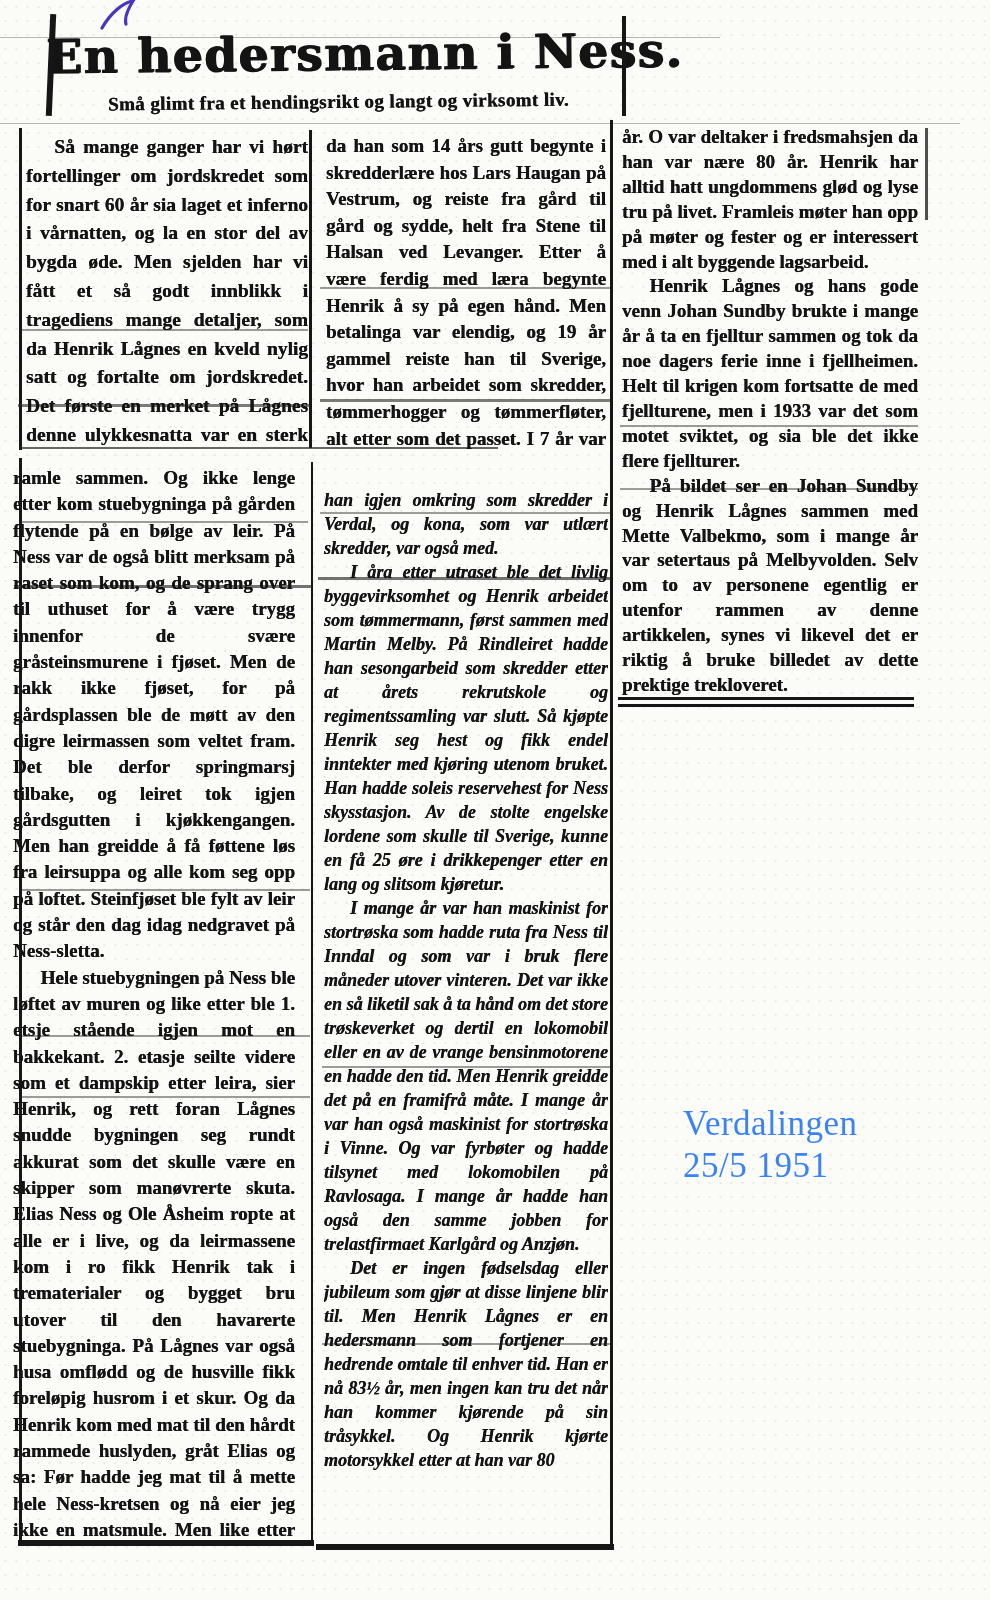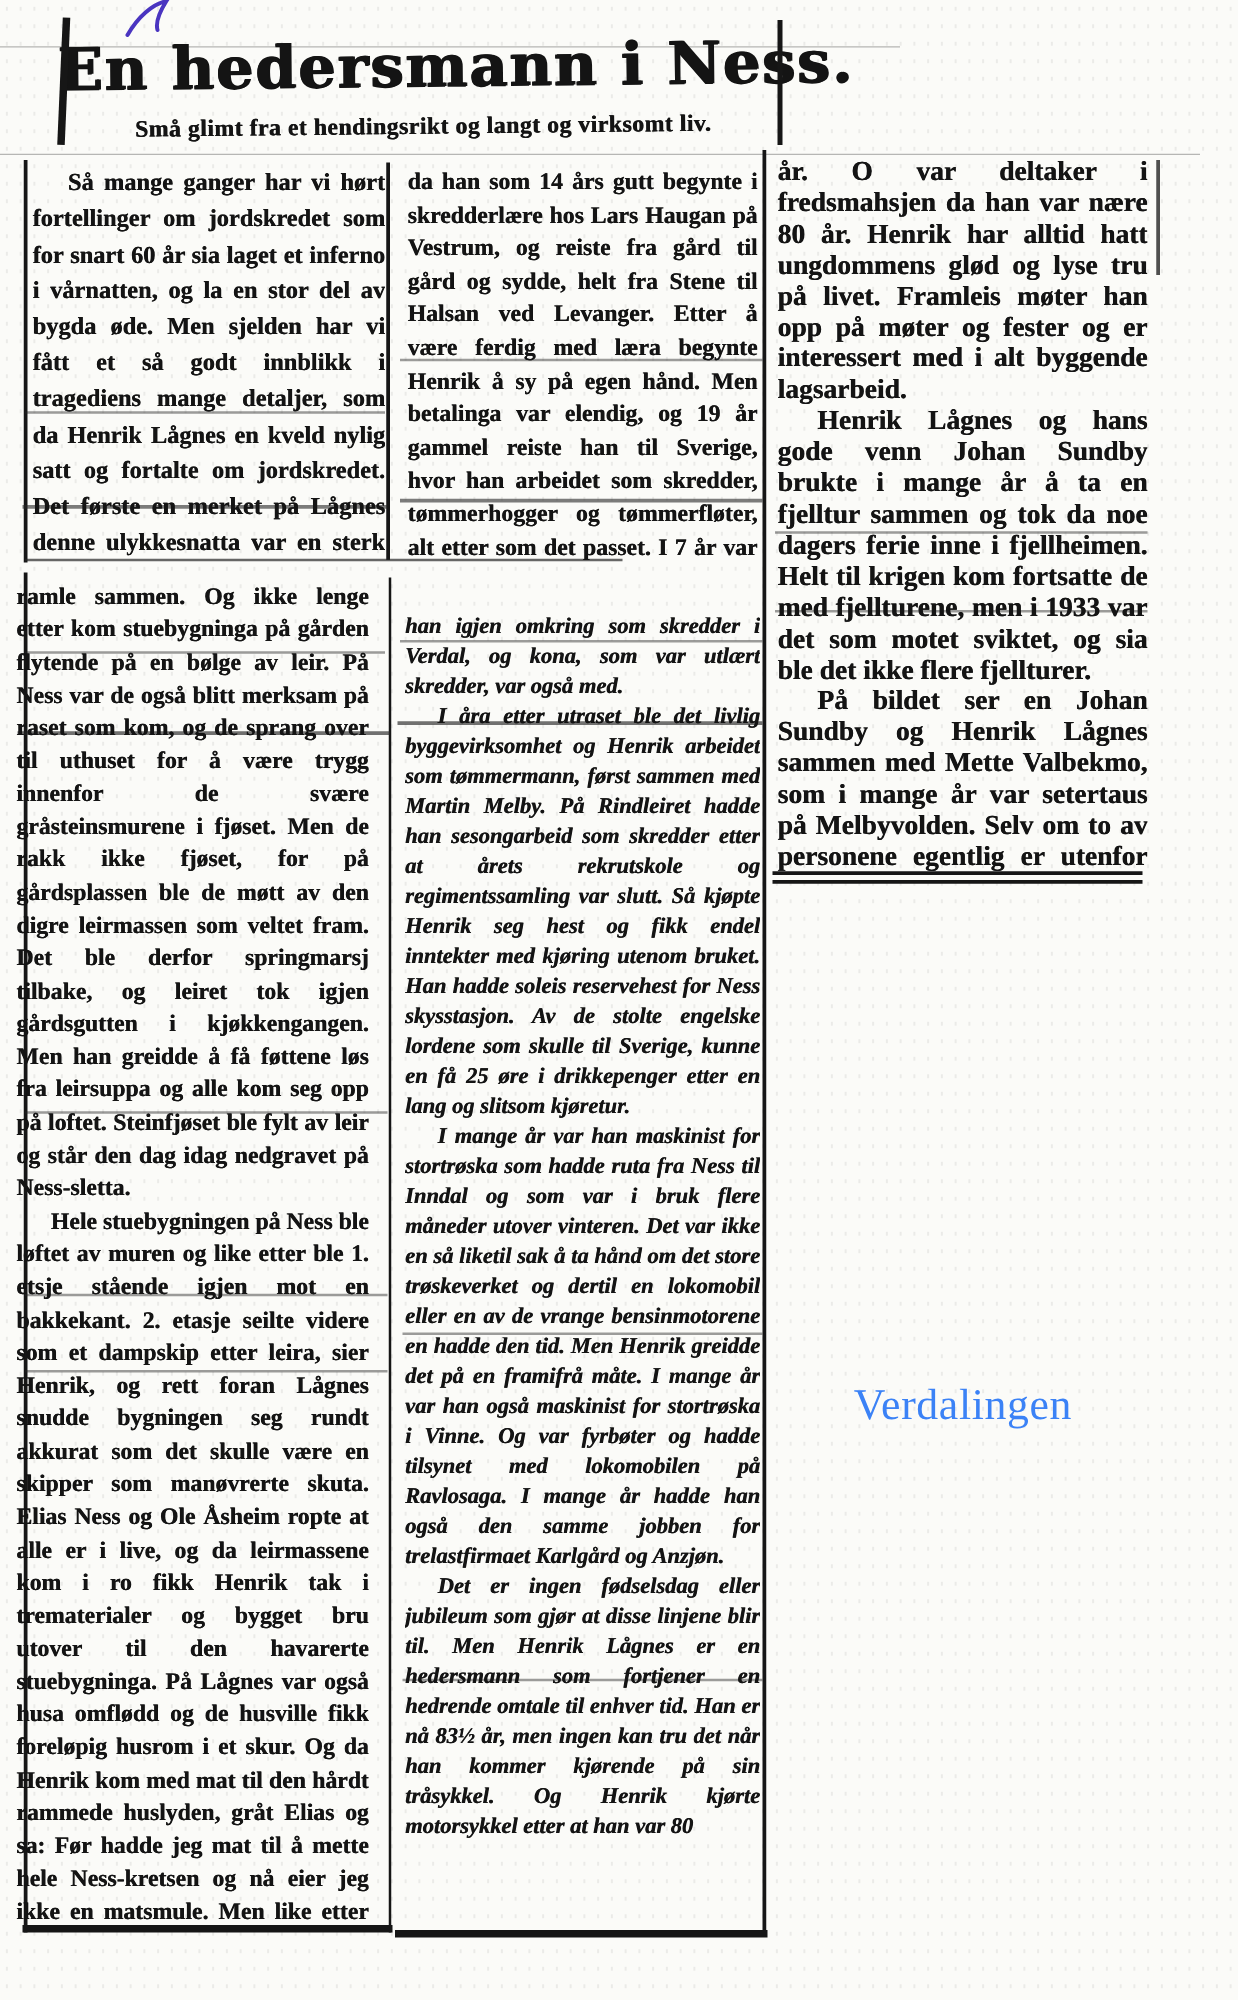--- a/index.html
+++ b/index.html
@@ -42,21 +42,21 @@
   .col{
     position:absolute;text-align:justify;font-weight:bold;
     text-shadow:.35px 0 0 #141414;
     overflow:hidden;
   }
   .col p{margin:0;}
   .col p.ind{text-indent:1.45em;}
 
   .c1b1{left:26px;top:133px;width:282px;height:318px;font-size:19.5px;line-height:28.8px;}
   .c2b1{left:326px;top:133px;width:280px;height:320px;font-size:19px;line-height:26.6px;}
-  .c3  {left:622px;top:125px;width:296px;height:574px;font-size:22px;line-height:24.9px;}
+  .c3  {left:622px;top:125px;width:296px;height:574px;font-size:19px;line-height:24.9px;}
   .c1b2{left:13px;top:465px;width:282px;height:1078px;font-size:19px;line-height:26.3px;}
   .c2b2{left:324px;top:488px;width:284px;height:1080px;font-size:18px;line-height:24px;font-style:italic;}
 
   .credit{
     position:absolute;left:683px;top:1103px;
     font-family:"Liberation Serif", serif;
     font-size:35px;line-height:42px;color:#3b82f6;
     font-weight:normal;letter-spacing:.5px;
   }
 </style>
@@ -130,13 +130,14 @@
 
 <div class="col c2b2">
   <p>han igjen omkring som skredder i Verdal, og kona, som var utlært skredder, var også med.</p>
   <p class="ind">I åra etter utraset ble det livlig byggevirksomhet og Henrik arbeidet som tømmermann, først sammen med Martin Melby. På Rindleiret hadde han sesongarbeid som skredder etter at årets rekrutskole og regimentssamling var slutt. Så kjøpte Henrik seg hest og fikk endel inntekter med kjøring utenom bruket. Han hadde soleis reservehest for Ness skysstasjon. Av de stolte engelske lordene som skulle til Sverige, kunne en få 25 øre i drikkepenger etter en lang og slitsom kjøretur.</p>
   <p class="ind">I mange år var han maskinist for stortrøska som hadde ruta fra Ness til Inndal og som var i bruk flere måneder utover vinteren. Det var ikke en så liketil sak å ta hånd om det store trøskeverket og dertil en lokomobil eller en av de vrange bensinmotorene en hadde den tid. Men Henrik greidde det på en framifrå måte. I mange år var han også maskinist for stortrøska i Vinne. Og var fyrbøter og hadde tilsynet med lokomobilen på Ravlosaga. I mange år hadde han også den samme jobben for trelastfirmaet Karlgård og Anzjøn.</p>
   <p class="ind">Det er ingen fødselsdag eller jubileum som gjør at disse linjene blir til. Men Henrik Lågnes er en hedersmann som fortjener en hedrende omtale til enhver tid. Han er nå 83½ år, men ingen kan tru det når han kommer kjørende på sin tråsykkel. Og Henrik kjørte motorsykkel etter at han var 80</p>
 </div>
 
 <div class="credit">
   <div>Verdalingen</div>
+  <div>25/5 1951</div>
 </div>
 
 </body></html>

